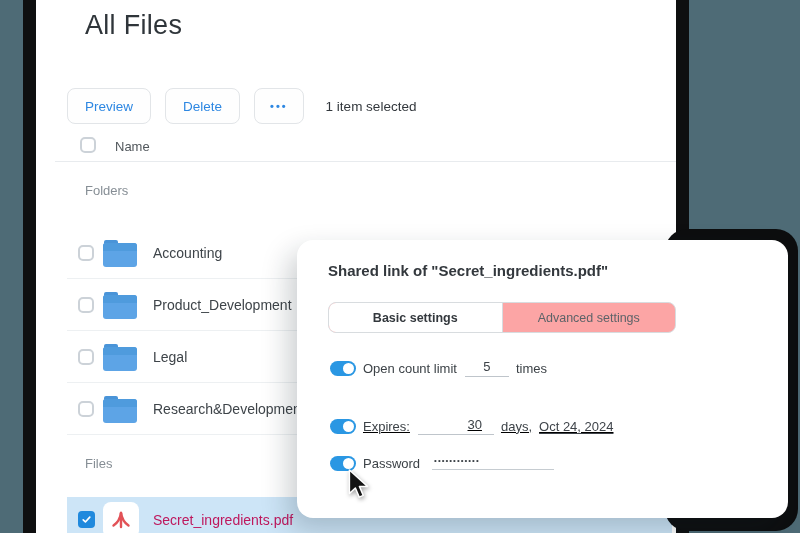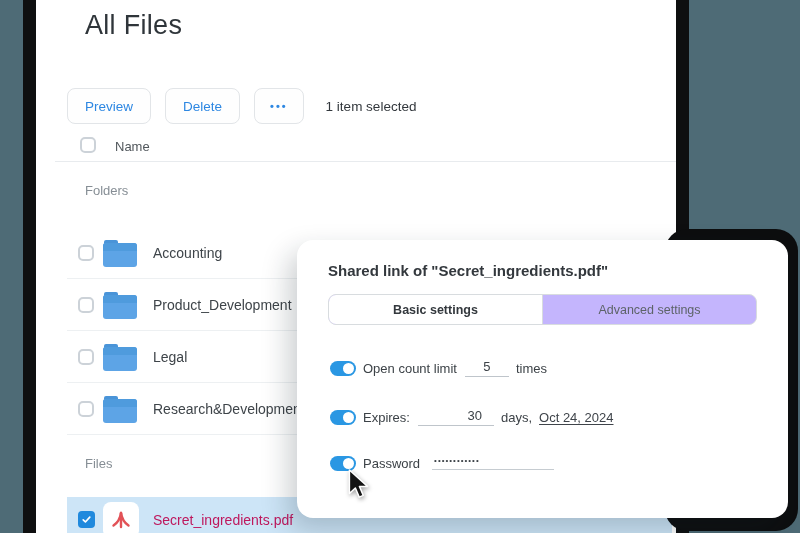--- a/index.html
+++ b/index.html
@@ -60,28 +60,28 @@
   .rim { position: absolute; left: 665px; top: 229px; width: 133px; height: 302px; background: #0d0e0f; border-radius: 22px; }
 
   
   .modal {
     position: absolute; left: 297px; top: 240px; width: 491px; height: 278px;
     background: #ffffff; border-radius: 16px;
     box-shadow: -8px 12px 28px rgba(20,30,40,.22);
   }
   .modal-title { position: absolute; left: 31px; top: 22px; font-size: 15px; font-weight: 700; color: #33383d; }
   .tabs {
-    position: absolute; left: 31px; top: 54px; width: 429px; height: 31px;
-    display: flex; border: 1px solid #d8dcdf; border-radius: 8px; overflow: hidden; background: #c4b5fd;
+    position: absolute; left: 31px; top: 62px; width: 348px; height: 31px;
+    display: flex; border: 1px solid #d8dcdf; border-radius: 8px; overflow: hidden; background: #fca5a5;
   }
   .tab { flex: 1; display: flex; align-items: center; justify-content: center; font-size: 12.5px; color: #5d6368; cursor: pointer; }
   .tab.active { background: #ffffff; font-weight: 700; color: #33383d; border-right: 1px solid #d8dcdf; }
 
   .srow { position: absolute; left: 33px; right: 20px; }
-  .srow-1 { top: 120px; } .srow-2 { top: 169px; } .srow-3 { top: 215px; }
+  .srow-1 { top: 120px; } .srow-2 { top: 178px; text-decoration: underline; } .srow-3 { top: 215px; }
   .srow-main { display: flex; align-items: center; height: 16px; }
   .toggle { width: 26px; height: 15px; border-radius: 8px; background: #2a97e3; position: relative; flex: none; cursor: pointer; }
   .toggle::after { content: ""; position: absolute; right: 2px; top: 2px; width: 11px; height: 11px; border-radius: 50%; background: #fff; }
   .srow-label { margin-left: 7px; font-size: 13px; color: #3c4247; white-space: nowrap; }
   .fill-in { margin-left: 8px; width: 44px; text-align: center; border-bottom: 1px solid #bfc5cb; font-size: 13px; color: #3c4247; padding-bottom: 2px; }
   .fill-in.wide { width: 76px; text-align: right; padding-right: 12px; }
   .suffix { margin-left: 7px; font-size: 13px; color: #3c4247; white-space: nowrap; }
   .date-link { text-decoration: underline; text-underline-offset: 2px; color: #3f444a; font-weight: 500; cursor: pointer; }
   .pw-dots { margin-left: 12px; width: 122px; border-bottom: 1px solid #c6ccd1; font-size: 8px; letter-spacing: 1px; color: #3c4247; padding: 0 0 4px 2px; line-height: 9px; }
   .srow-desc { margin: 5px 0 0 33px; font-size: 11px; color: #9aa1a8; }

